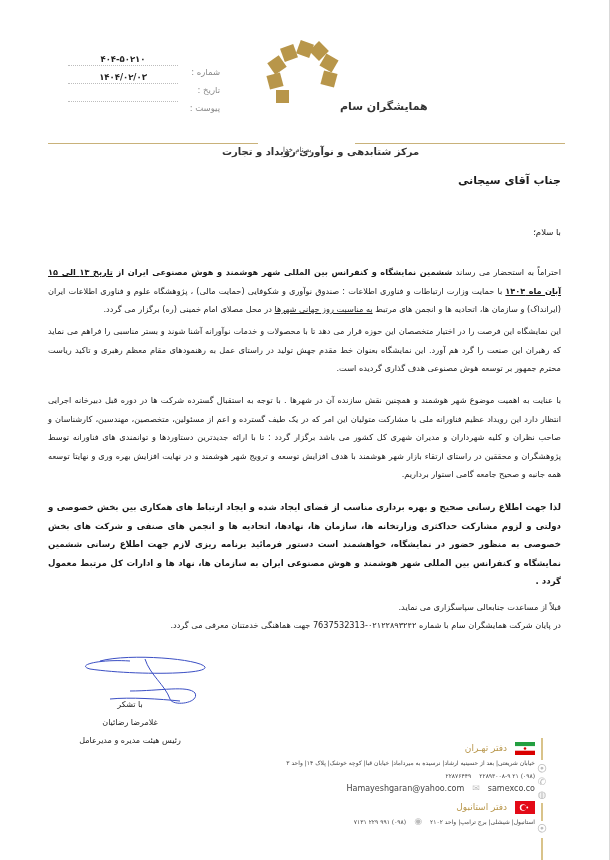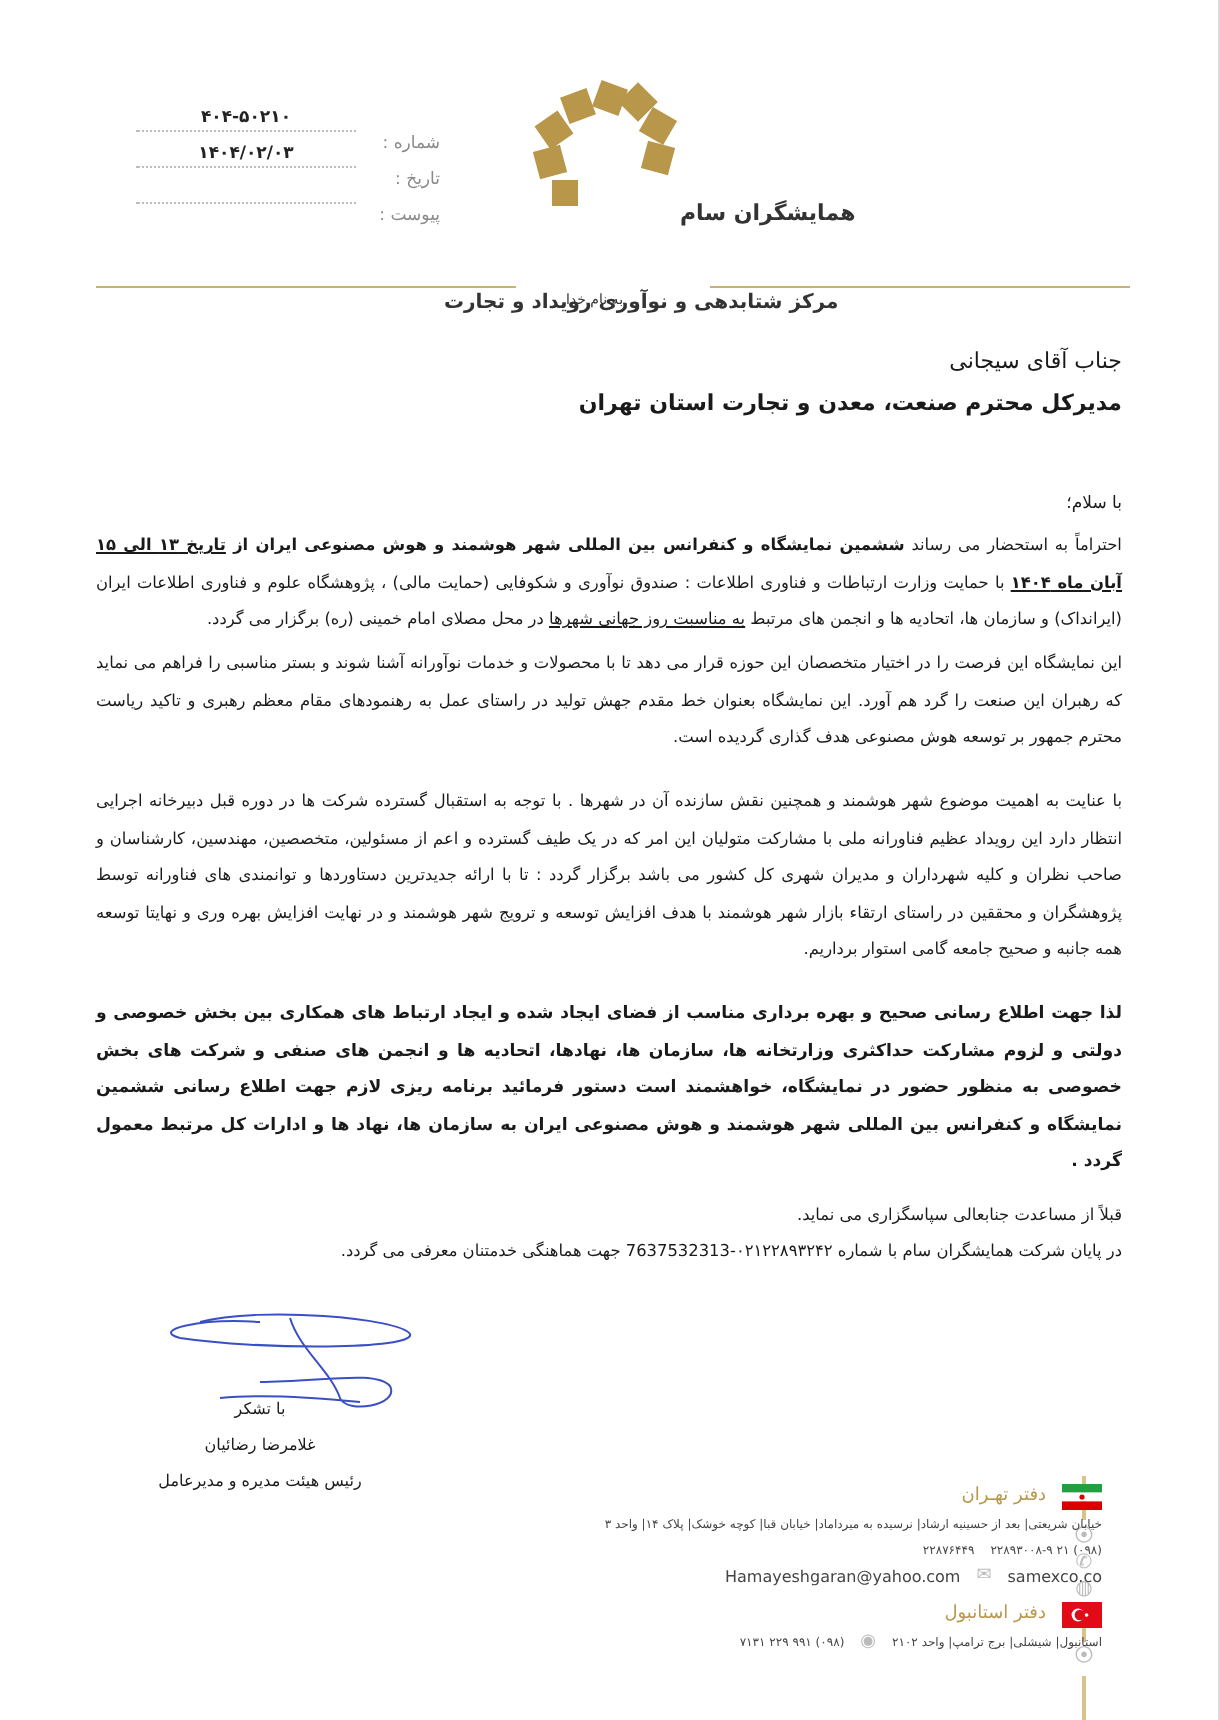--- a/index.html
+++ b/index.html
@@ -10,36 +10,36 @@
   .meta-row { height:18px; display:flex; align-items:center; }
   .meta-label { width:42px; text-align:right;margin-top:25px; }
   .meta-value { flex:1; border-bottom:1px dotted #bdbdbd; text-align:center; color:#222; font-weight:bold; font-size:8.5px; height:12px; line-height:12px; margin-left:8px; }
   
   .logo { position:absolute; left:258px; top:38px; width:100px; height:80px; }
   .brand-name { position:absolute; left:340px; top:100px; font-size:11px; font-weight:bold; color:#333; direction:rtl; white-space:nowrap; }
   .brand-sub { position:absolute; left:222px; top:118px; font-size:10px; font-weight:bold; color:#333; direction:rtl; white-space:nowrap;margin-top:28px; }
   .header-line { position:absolute; top:143px; height:1px; background:#c9b27a; }
   .bismillah { position:absolute; left:283px; top:146px; font-size:7px; color:#333; direction:rtl; }
   
-  .addr1 { position:absolute; right:48px; top:174px; font-size:11px; font-weight:normal; direction:rtl; }
+  .addr1 { position:absolute; right:48px; top:174px; font-size:11px; font-weight:bold; direction:rtl; }
   .addr2 { position:absolute; right:48px; top:195px; font-size:11px; font-weight:bold; direction:rtl; }
-  .greet { position:absolute; right:48px; top:247px; font-size:8.5px; direction:rtl; }
+  .greet { position:absolute; right:48px; top:227px; font-size:8.5px; direction:rtl; }
   .para { position:absolute; left:48px; right:48px; font-size:8.2px; line-height:18.5px; direction:rtl; text-align:justify; }
   .p1 { top:263px; }
   .p2 { top:322px; }
   .p3 { top:391px; }
   .p4 { top:498px; font-weight:bold; font-size:8.6px; line-height:18.5px; }
   .p5 { top:598px; line-height:18px; }
   .u { text-decoration:underline; }
   .b { font-weight:bold; }
   
   .sig { position:absolute; left:70px; top:696px; width:120px; text-align:center; font-size:8px; direction:rtl; line-height:18px; }
   .sig-scribble { position:absolute; left:70px; top:655px; width:150px; height:60px; }
   
-  .footer { position:absolute; left:286px; top:740px; width:265px; direction:rtl; font-size:6px; color:#444; }
+  .footer { position:absolute; left:270px; top:740px; width:265px; direction:rtl; font-size:6px; color:#444; }
   .office-title { font-size:9px; color:#b8964a; display:flex; align-items:center; gap:8px; height:16px; }
   .flag { width:20px; height:13px; display:inline-block; }
   .f-line { height:13px; line-height:13px; white-space:nowrap; display:flex; align-items:center; gap:8px; }
   .f-latin { direction:ltr; font-size:8px; color:#444; }
   .v-rail { position:absolute; left:541px; width:2px; background:#d9c38a; }
   .rail-icon { position:absolute; left:535px; width:14px; height:12px; font-size:10px; color:#bbb; text-align:center; line-height:12px; }
 </style>
 </head>
 <body>
 
@@ -72,21 +72,20 @@
       <rect x="18" y="52" width="13" height="13" transform="rotate(0 24 58)"></rect>
     </g>
   </svg>
   <div class="brand-name">همایشگران سام</div>
   <div class="brand-sub">مرکز شتابدهی و نوآوری رویداد و تجارت</div>
   <div class="header-line" style="left:48px;width:210px;"></div>
   <div class="header-line" style="left:355px;width:210px;"></div>
   <div class="bismillah">به نام خدا</div>
 
   <div class="addr1">جناب آقای سیجانی</div>
-  <div class="addr2">مدیرکل محترم صنعت، معدن و تجارت استان تهران</div>
   <div class="greet">با سلام؛</div>
 
   <div class="para p1">
     <span>احتراماً به استحضار می رساند </span><span class="b">ششمین نمایشگاه و کنفرانس بین المللی شهر هوشمند و هوش مصنوعی ایران</span><span class="b"> از </span><span class="u b">تاریخ ۱۳ الی ۱۵ آبان ماه ۱۴۰۴</span><span> با حمایت وزارت ارتباطات و فناوری اطلاعات : صندوق نوآوری و شکوفایی (حمایت مالی) ، پژوهشگاه علوم و فناوری اطلاعات ایران (ایرانداک) و سازمان ها، اتحادیه ها و انجمن های مرتبط </span><span class="u">به مناسبت روز جهانی شهرها</span><span> در محل مصلای امام خمینی (ره) برگزار می گردد.</span>
   </div>
   <div class="para p2">این نمایشگاه این فرصت را در اختیار متخصصان این حوزه قرار می دهد تا با محصولات و خدمات نوآورانه آشنا شوند و بستر مناسبی را فراهم می نماید که رهبران این صنعت را گرد هم آورد. این نمایشگاه بعنوان خط مقدم جهش تولید در راستای عمل به رهنمودهای مقام معظم رهبری و تاکید ریاست محترم جمهور بر توسعه هوش مصنوعی هدف گذاری گردیده است.</div>
   <div class="para p3">با عنایت به اهمیت موضوع شهر هوشمند و همچنین نقش سازنده آن در شهرها . با توجه به استقبال گسترده شرکت ها در دوره قبل  دبیرخانه اجرایی انتظار دارد این رویداد عظیم فناورانه ملی با مشارکت متولیان این امر که در یک طیف گسترده و اعم از مسئولین، متخصصین، مهندسین، کارشناسان و صاحب نظران و کلیه شهرداران و مدیران شهری کل کشور می باشد برگزار گردد : تا با ارائه جدیدترین دستاوردها و توانمندی های فناورانه توسط پژوهشگران و محققین در راستای ارتقاء بازار شهر هوشمند با هدف افزایش توسعه و ترویج شهر هوشمند و در نهایت افزایش بهره وری و نهایتا توسعه همه جانبه و صحیح جامعه گامی استوار برداریم.</div>
   <div class="para p4">لذا جهت اطلاع رسانی صحیح و بهره برداری مناسب از فضای ایجاد شده و ایجاد ارتباط های همکاری بین بخش خصوصی و دولتی و لزوم مشارکت حداکثری وزارتخانه ها، سازمان ها، نهادها، اتحادیه ها و انجمن های صنفی و شرکت های بخش خصوصی به منظور حضور در نمایشگاه، خواهشمند است دستور فرمائید برنامه ریزی لازم جهت اطلاع رسانی ششمین نمایشگاه و کنفرانس بین المللی شهر هوشمند و هوش مصنوعی ایران به سازمان ها، نهاد ها و ادارات کل مرتبط  معمول گردد .</div>
   <div class="para p5">
     <div>قبلاً از مساعدت جنابعالی سپاسگزاری می نماید.</div>

